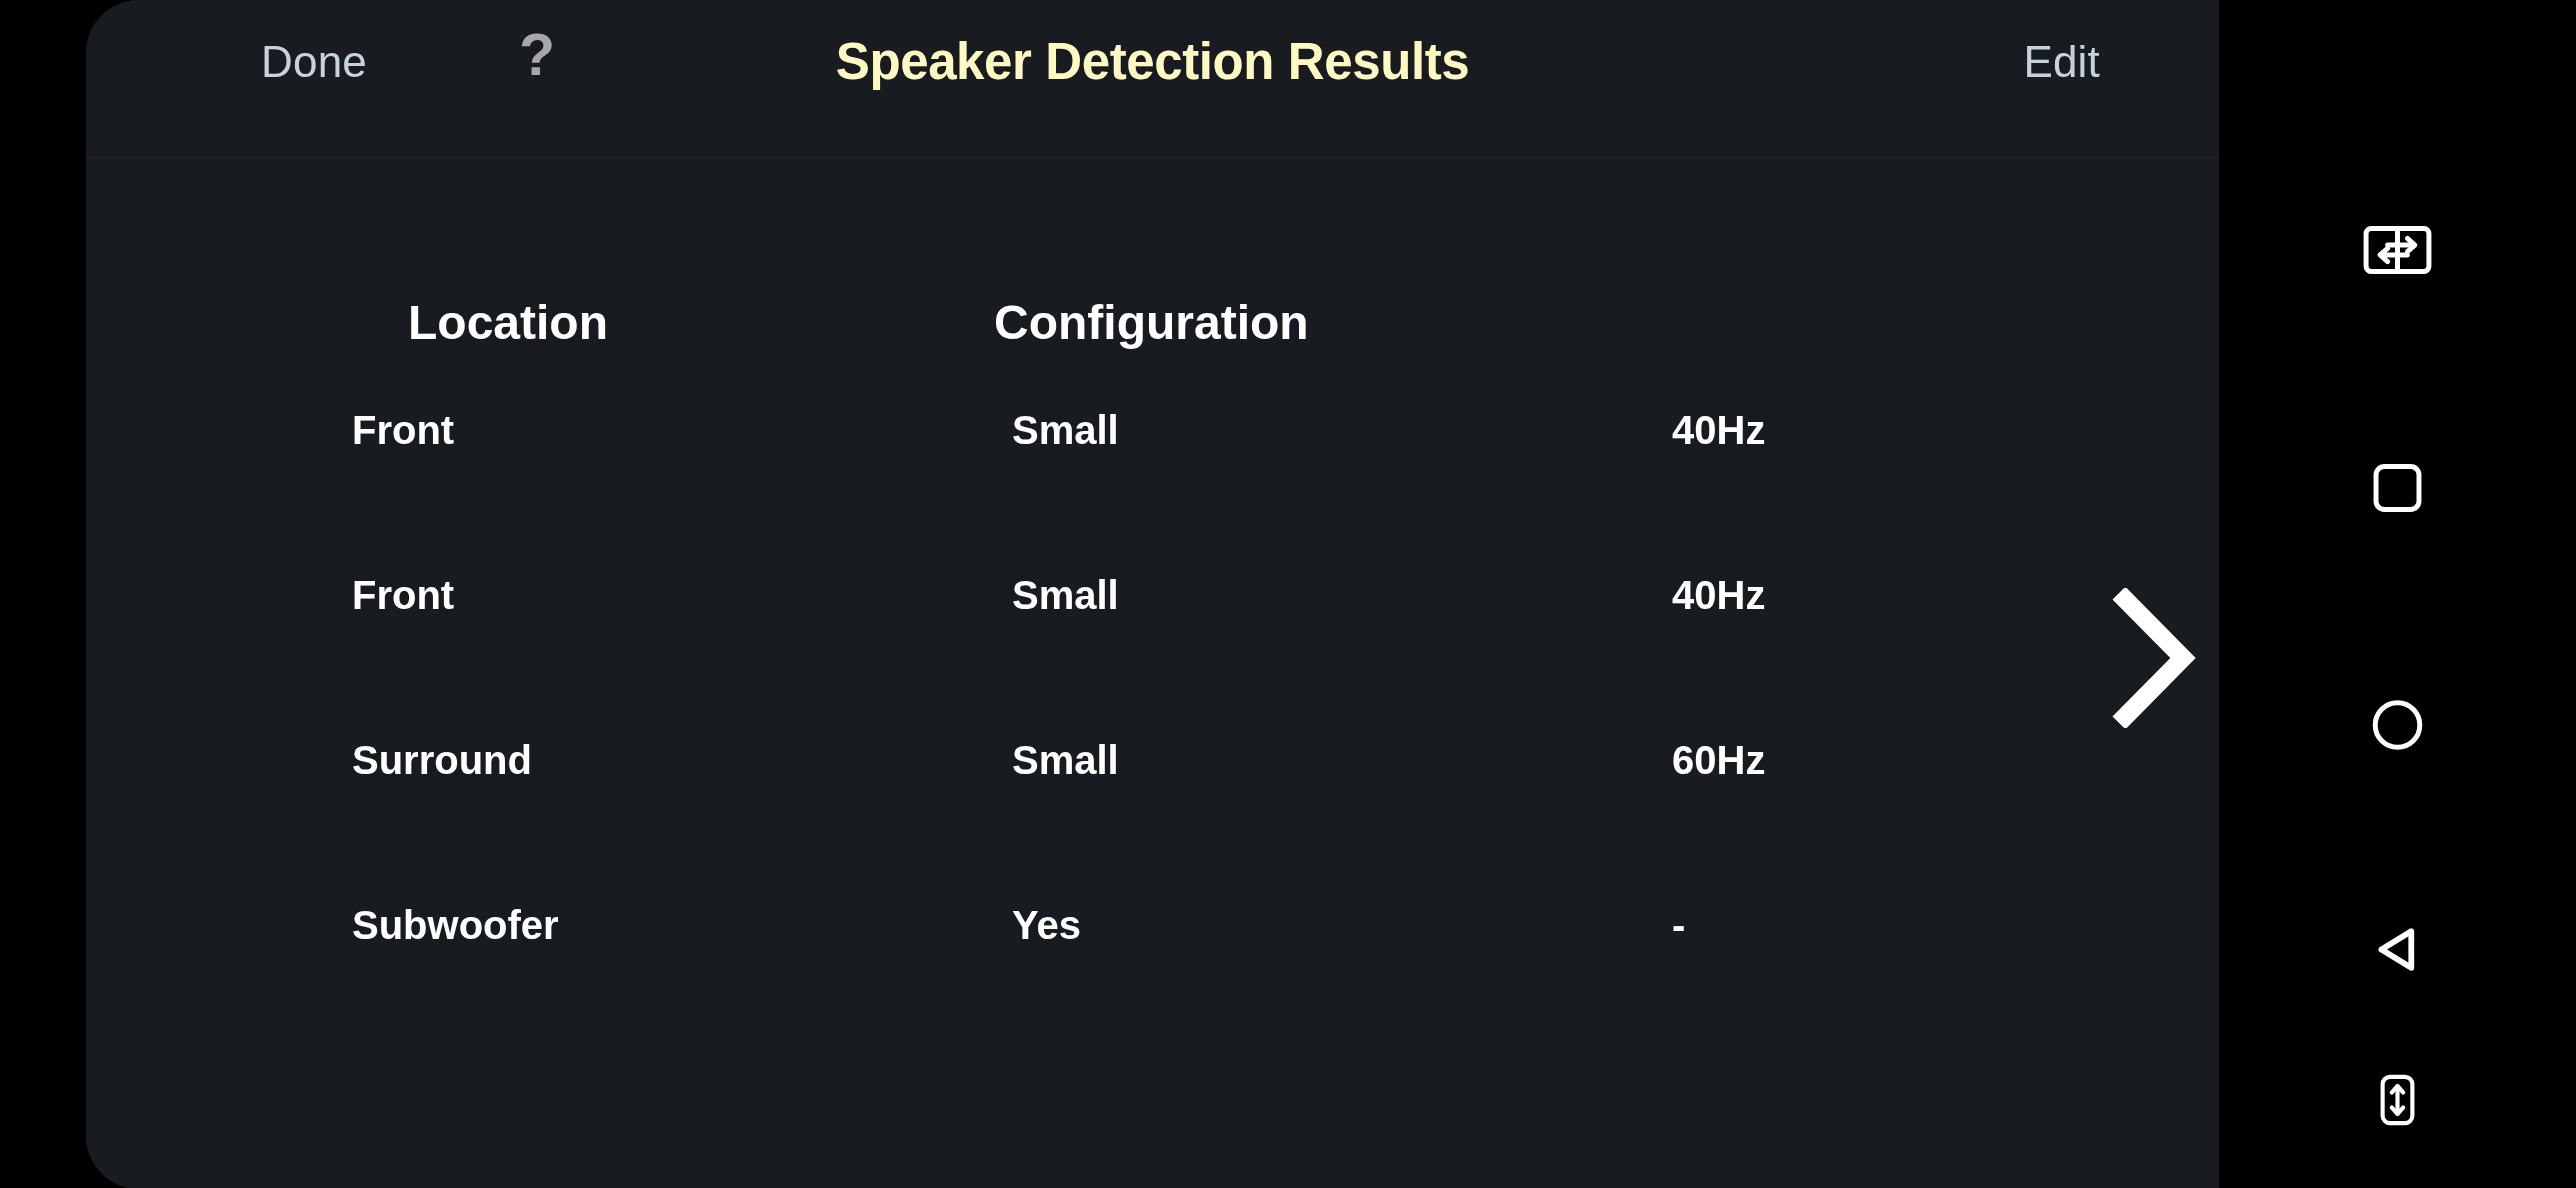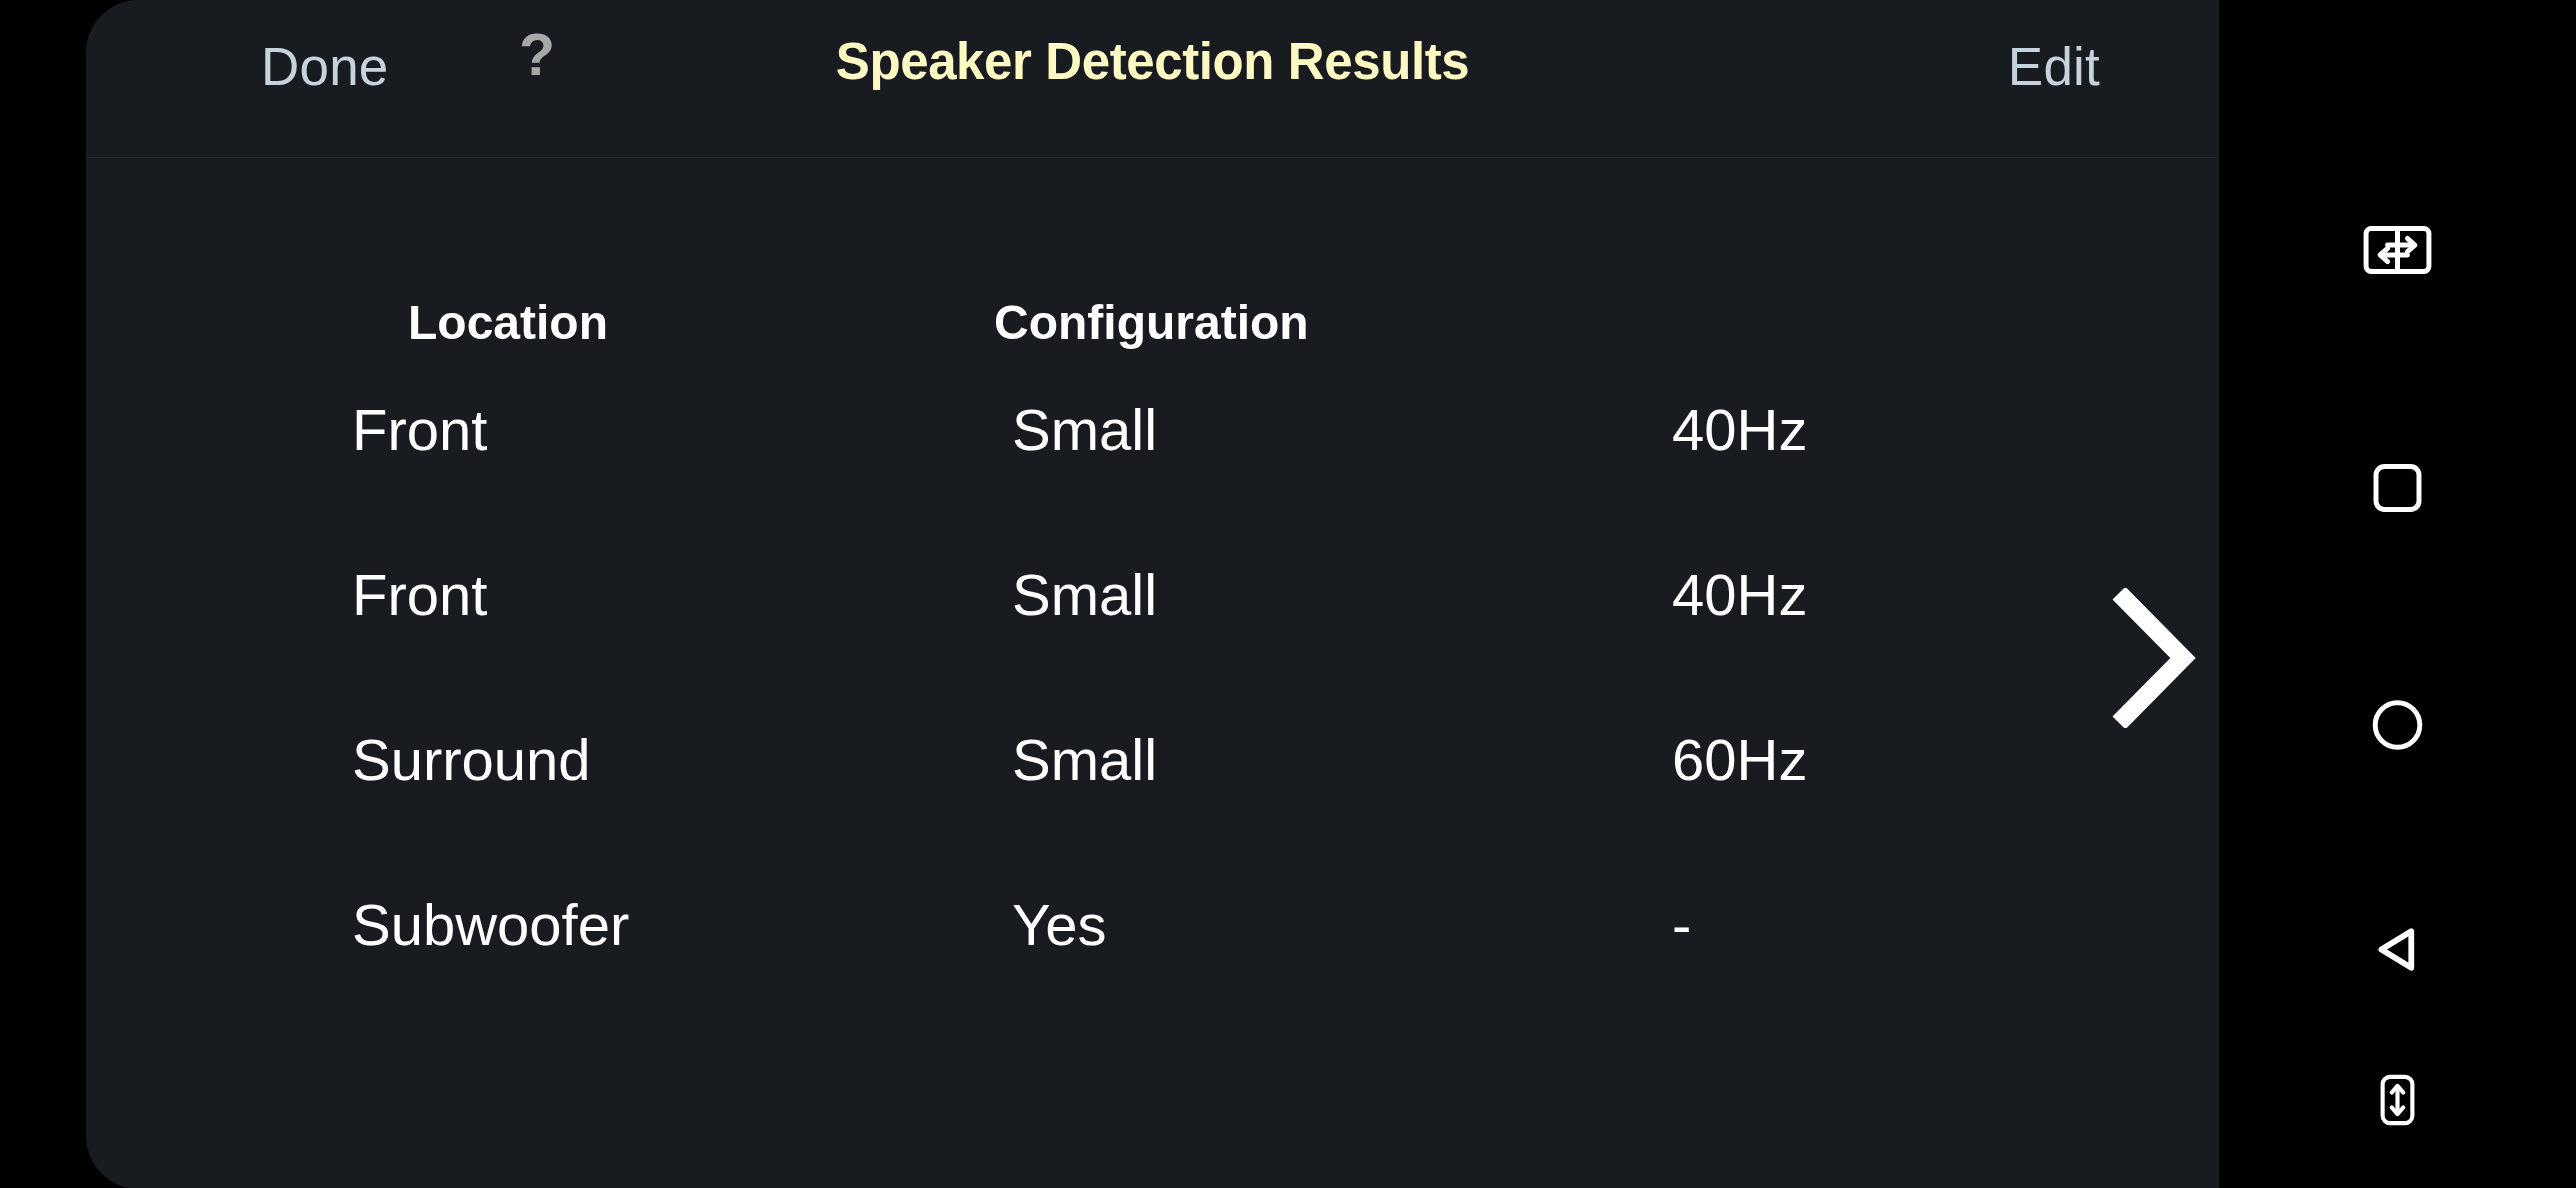--- a/index.html
+++ b/index.html
@@ -42,21 +42,21 @@
     top: 0;
     width: 100%;
     height: 157px;
     background: #181c21;
     border-bottom: 1.7px solid #23282e;
   }
 
   .nav-btn {
     position: absolute;
     top: 40px;
-    font-size: 53px;
+    font-size: 44px;
     font-weight: 400;
     color: #c6d2dc;
     letter-spacing: 0.2px;
     line-height: 1;
     background: none;
     border: none;
     padding: 0;
     cursor: pointer;
     font-family: "Liberation Sans", sans-serif;
   }
@@ -127,22 +127,22 @@
     color: #ffffff;
     line-height: 1;
     white-space: nowrap;
     margin-top: 42px;
   }
   .col-location.header-cell      { padding-left: 322px; }
   .col-configuration.header-cell { padding-left: 198px; }
   .col-crossover.header-cell     { padding-left: 206px; }
 
   .data-cell {
-    font-size: 58px;
-    font-weight: 400;
+    font-size: 40px;
+    font-weight: 700;
     color: #ffffff;
     line-height: 1;
     white-space: nowrap;
   }
 
   
   #edge-chevron {
     position: absolute;
     right: 21.5px;
     top: 588px;

